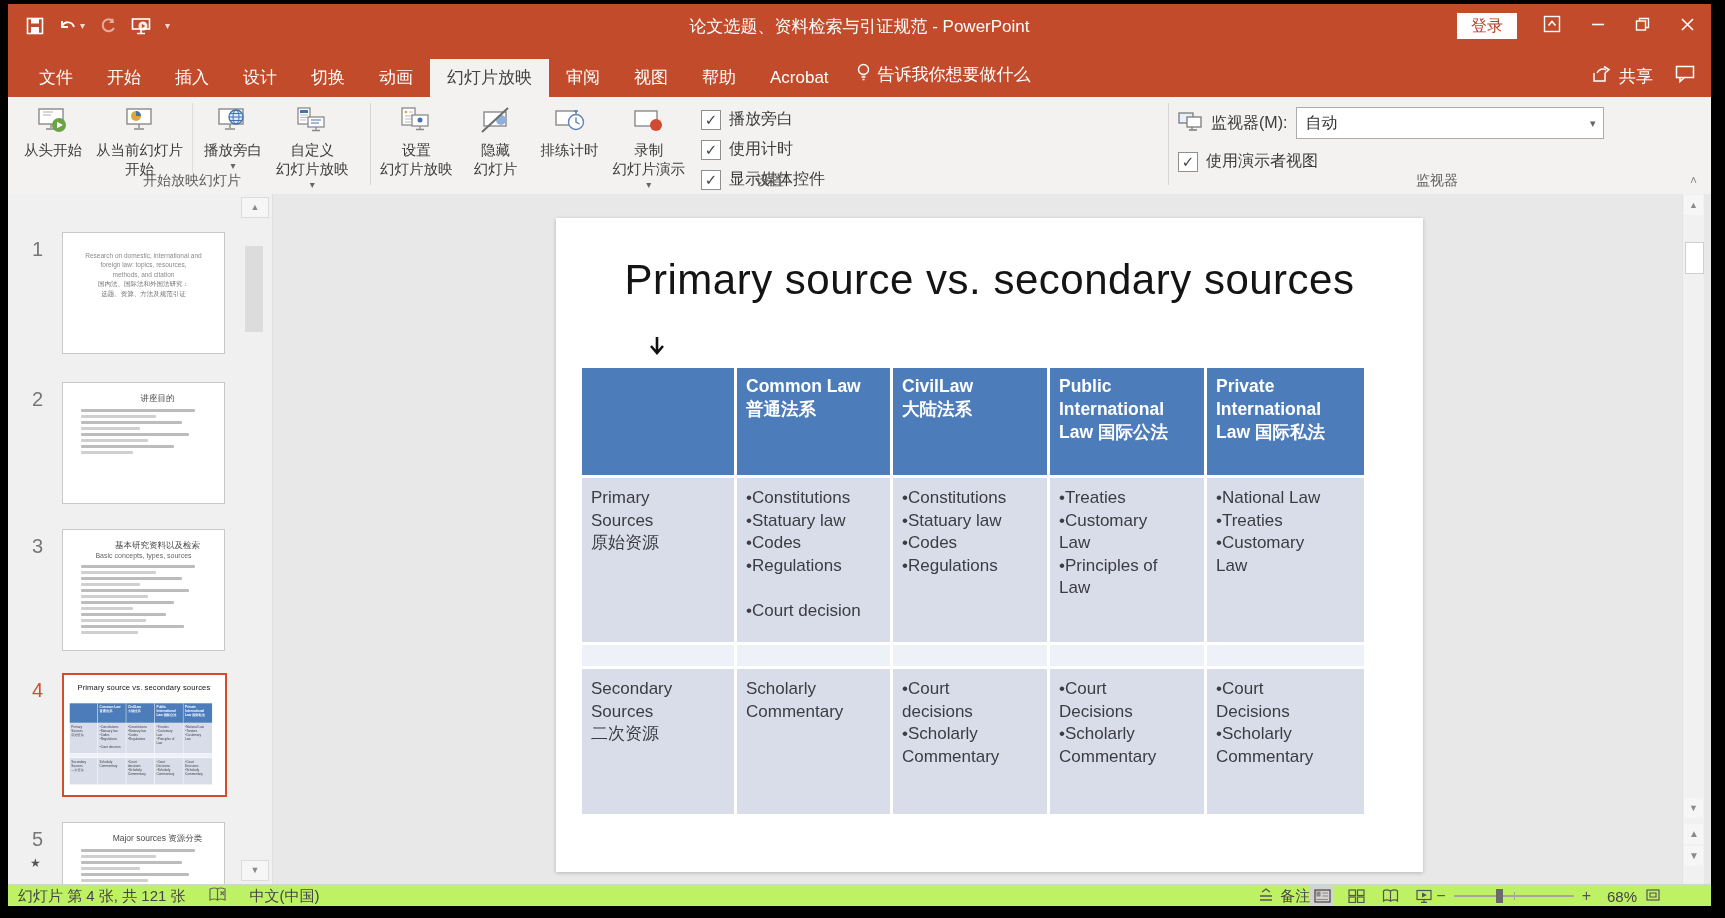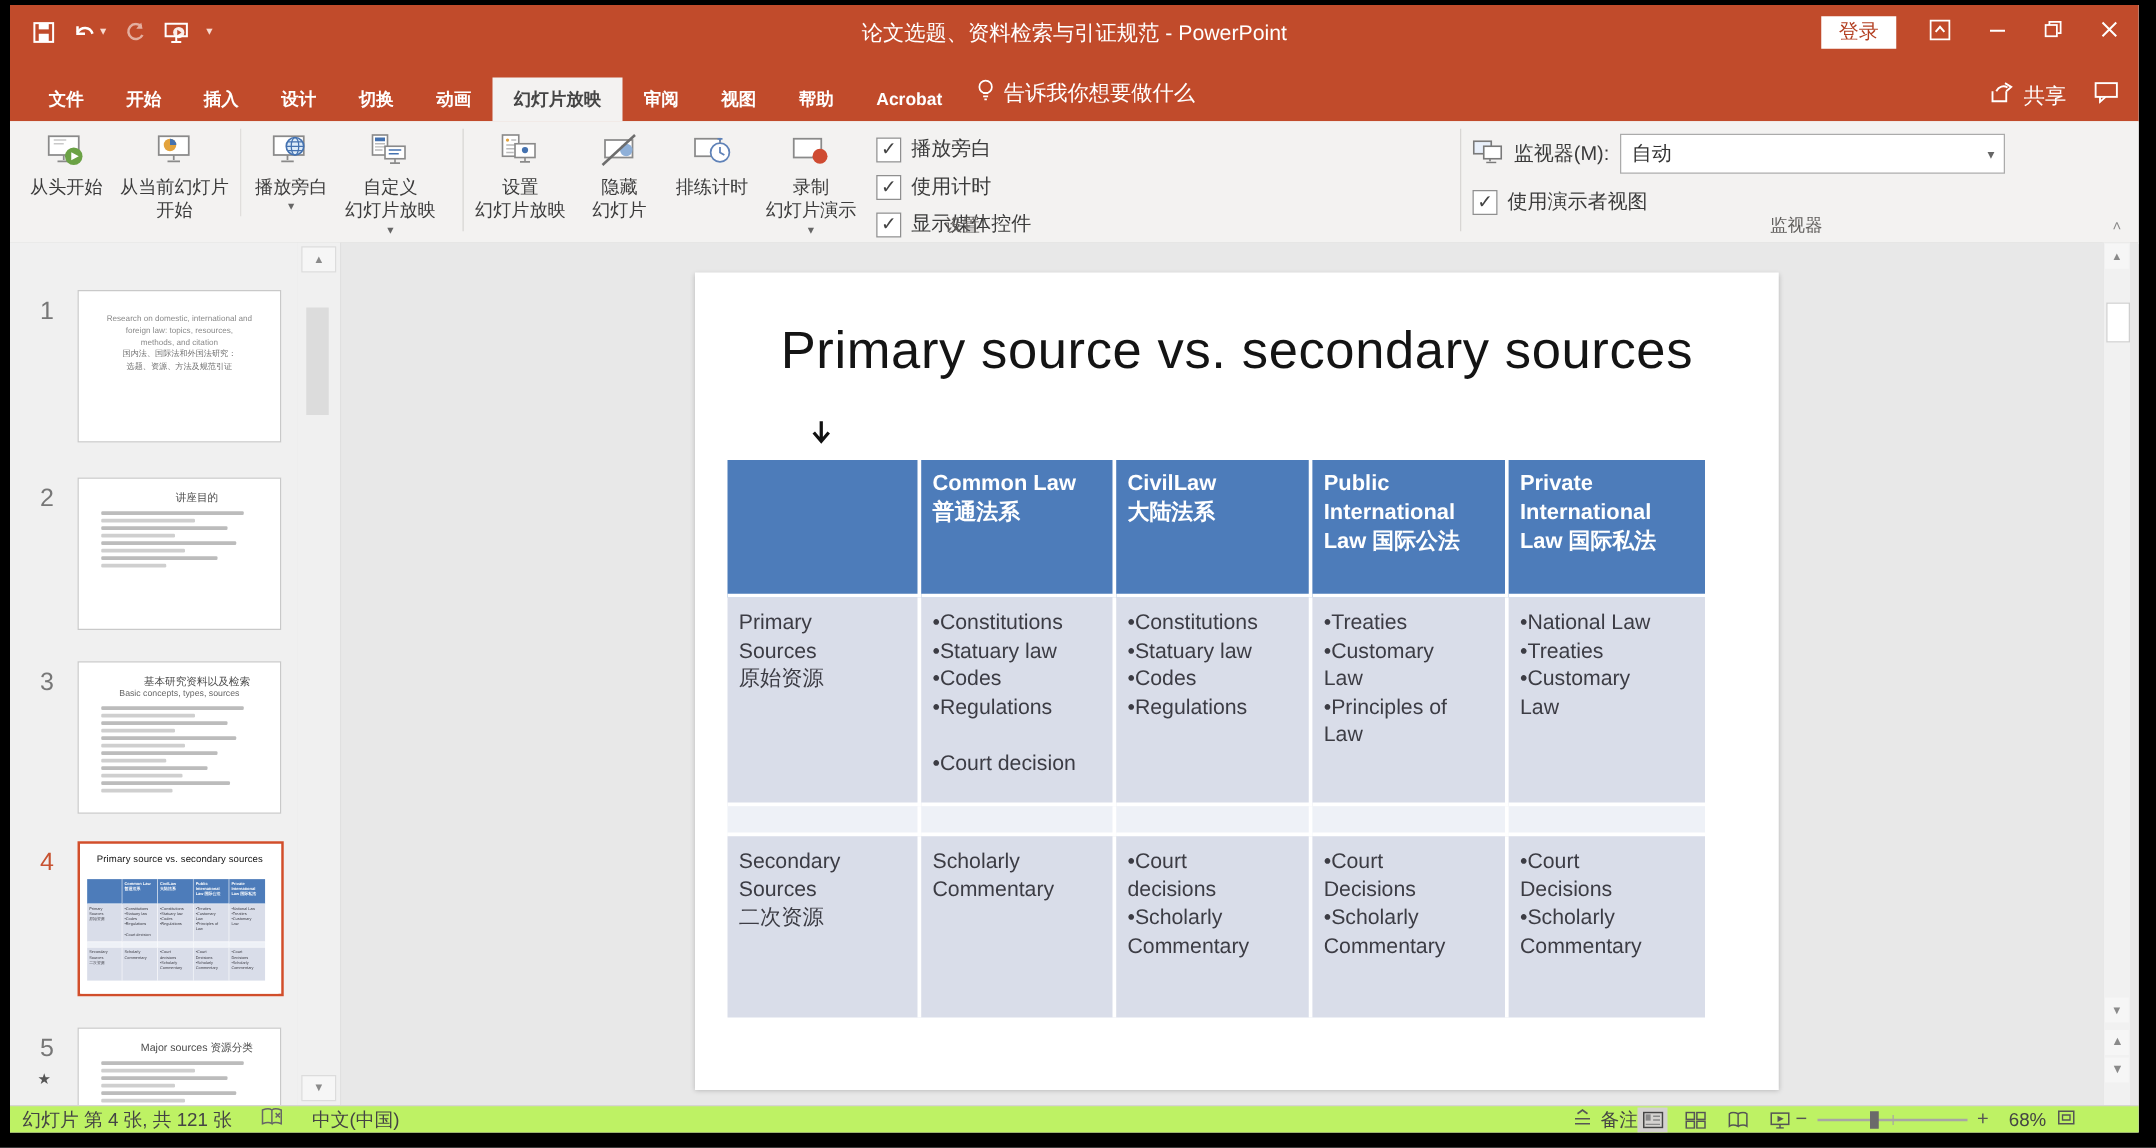--- a/index.html
+++ b/index.html
@@ -14,21 +14,21 @@
   .dd-white{font-size:10px;color:#f7d9cf;line-height:1;}
   .tb-title{position:absolute;left:0;right:0;top:0;height:44px;display:flex;align-items:center;justify-content:center;
     font-size:17px;color:#fff;pointer-events:none;}
   .tb-right{position:absolute;right:10px;top:0;height:44px;display:flex;align-items:center;gap:26px;}
   .login-btn{background:#fff;color:#b33f21;font-size:16px;padding:5px 14px;line-height:1;}
   .winctl{display:flex;align-items:center;gap:30px;margin-right:6px;}
 
   
   .tabrow{position:absolute;left:0;top:44px;width:100%;height:49px;background:#c14b2b;}
   .tabs{position:absolute;left:14px;bottom:0;display:flex;align-items:flex-end;}
-  .tab{color:#fff;font-size:14px;padding:10px 17px 11px 17px;line-height:1;white-space:nowrap;font-weight:bold;}
+  .tab{color:#fff;font-size:17px;padding:10px 17px 11px 17px;line-height:1;white-space:nowrap;}
   .tab.active{background:#f3f2f1;color:#444;}
   .tellme{display:flex;align-items:center;gap:7px;color:#fff;font-size:17px;padding:10px 14px 11px 10px;}
   .tabrow-right{position:absolute;right:16px;bottom:0;display:flex;align-items:center;gap:22px;padding-bottom:9px;color:#fff;font-size:17px;}
   .share-wrap{display:flex;align-items:center;gap:7px;}
 
   
   .ribbon{position:absolute;left:0;top:93px;width:100%;height:97px;background:#f3f2f1;border-bottom:1px solid #d2d0ce;}
   .rgroup{position:absolute;top:0;height:96px;}
   .rbuttons{display:flex;align-items:flex-start;height:74px;padding-top:4px;}
   .rbtn{display:flex;flex-direction:column;align-items:center;justify-content:flex-start;padding:2px 6px;min-width:62px;cursor:default;}
@@ -257,20 +257,21 @@
                 <rect x="13" y="12" width="16" height="10" fill="#fff" stroke="#8a8a8a" stroke-width="1.3"></rect>
                 <path d="M16 15 h10 M16 18 h8" stroke="#4472b0" stroke-width="1.2"></path>
                 <path d="M21 22 v3 M17 25.5 h8" stroke="#8a8a8a" stroke-width="1.3"></path>
               </svg>
             </span>
             <div class="rlb">自定义
 幻灯片放映</div>
             <span class="dd">▾</span>
           </div>
         </div>
+      <div class="glabel">开始放映幻灯片</div>
     </div>
     <div class="gsep" style="left:362px;"></div>
     <div class="rgroup" style="left:366px;width:792px;">
       <div class="rbuttons" id="g2">
           <div class="rbtn">
             <span class="ric">
               <svg width="34" height="32" viewBox="0 0 34 32">
                 <rect x="3" y="3" width="13" height="17" fill="#fff" stroke="#8a8a8a" stroke-width="1.3"></rect>
                 <circle cx="7" cy="7" r="1.3" fill="#e3a33c"></circle>
                 <path d="M10 7 h4 M6 11 h8 M6 14 h8 M6 17 h6" stroke="#bbb" stroke-width="1.1"></path>

